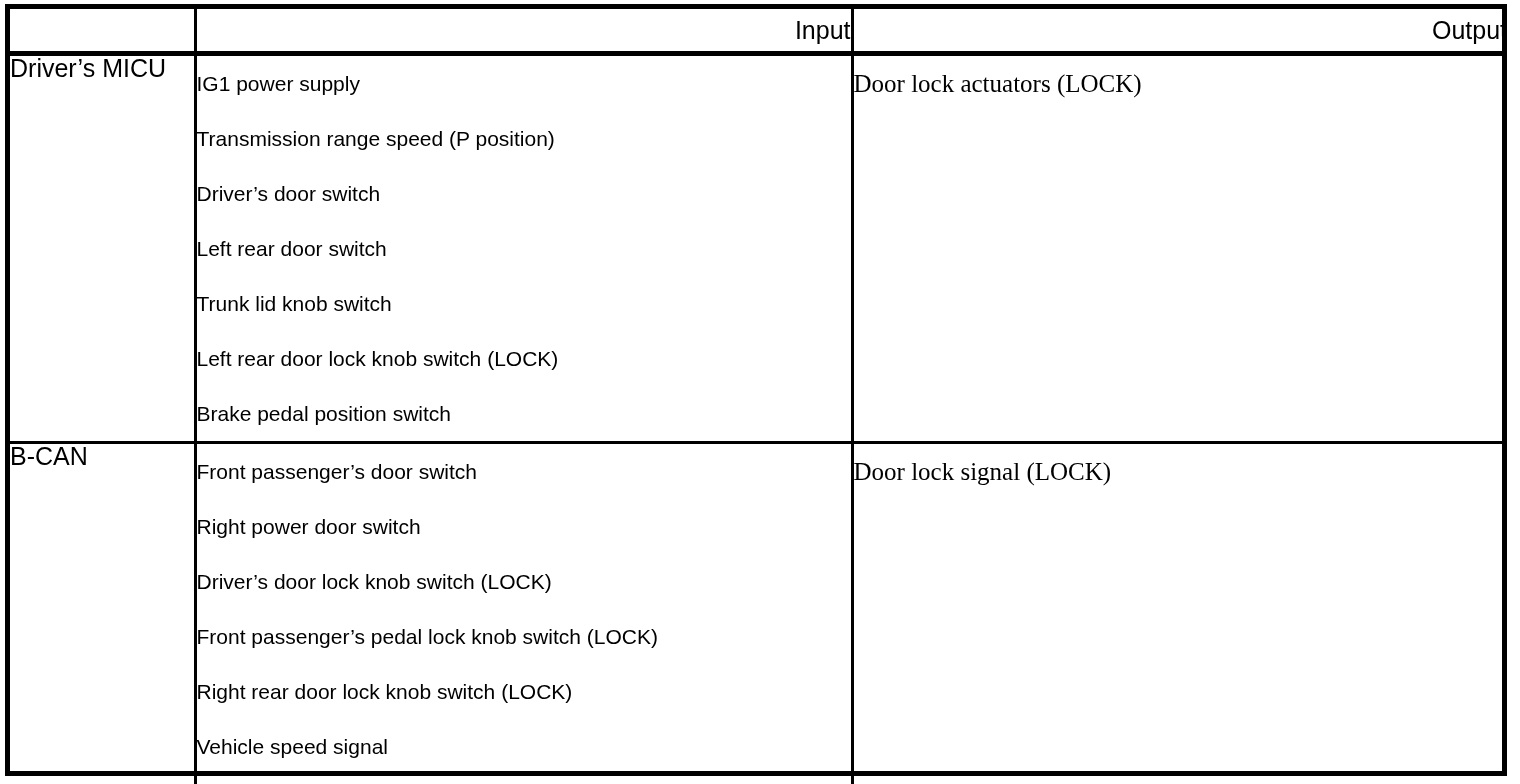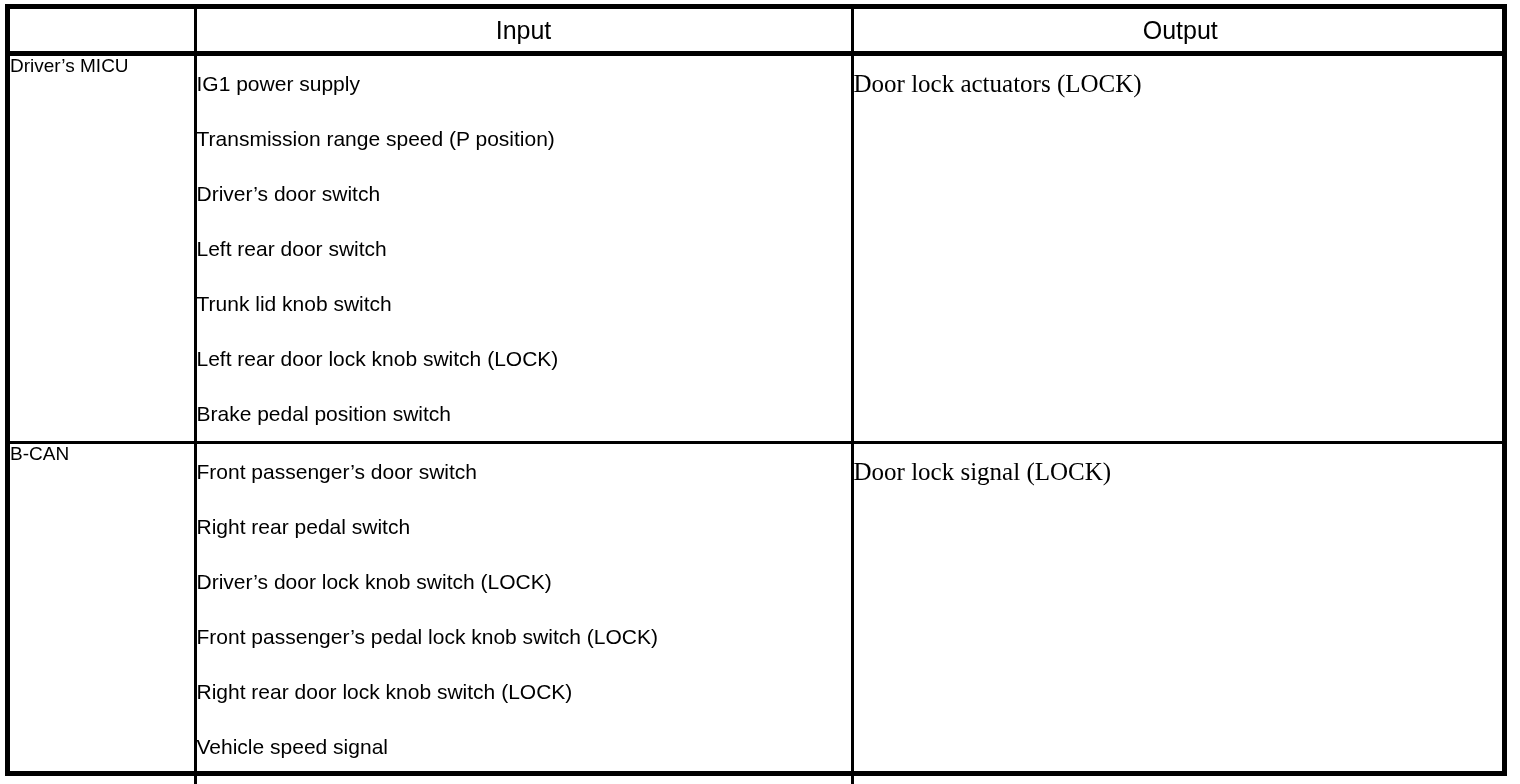--- a/index.html
+++ b/index.html
@@ -54,32 +54,32 @@
     font-weight: normal;
   }
 
   
   .sep-l { border-left: 3px solid #000; }
 
   
   .hdr-row { height: 42px; }
   .hdr-row th {
     border-bottom: 5px solid #000;
-    text-align: center;
+    text-align: right;
     font-size: 25px;
     line-height: 42px;
     height: 42px;
   }
   .hdr-row th.blank { }
 
   
   .row-divider td { border-bottom: 3px solid #000; }
 
   .cat-cell {
-    font-size: 19px;
+    font-size: 25px;
     padding-left: 4px;
     padding-top: 4px;
     line-height: 1;
     white-space: nowrap;
   }
 
   .list-cell {
     font-size: 25px;
     padding-left: 7px;
     padding-top: 4px;
@@ -136,21 +136,21 @@
           </td>
           <td class="sep-l out-cell">
             <div class="out-item">Door lock actuators (LOCK)</div>
           </td>
         </tr>
 
         <tr>
           <td class="cat-cell">B-CAN</td>
           <td class="sep-l list-cell">
             <div class="item">Front passenger’s door switch</div>
-            <div class="item">Right rear pedal switch</div>
+            <div class="item">Right power door switch</div>
             <div class="item">Driver’s door lock knob switch (LOCK)</div>
             <div class="item">Front passenger’s pedal lock knob switch (LOCK)</div>
             <div class="item">Right rear door lock knob switch (LOCK)</div>
             <div class="item">Vehicle speed signal</div>
             <div class="item">Engine speed signal</div>
           </td>
           <td class="sep-l out-cell">
             <div class="out-item">Door lock signal (LOCK)</div>
           </td>
         </tr>

